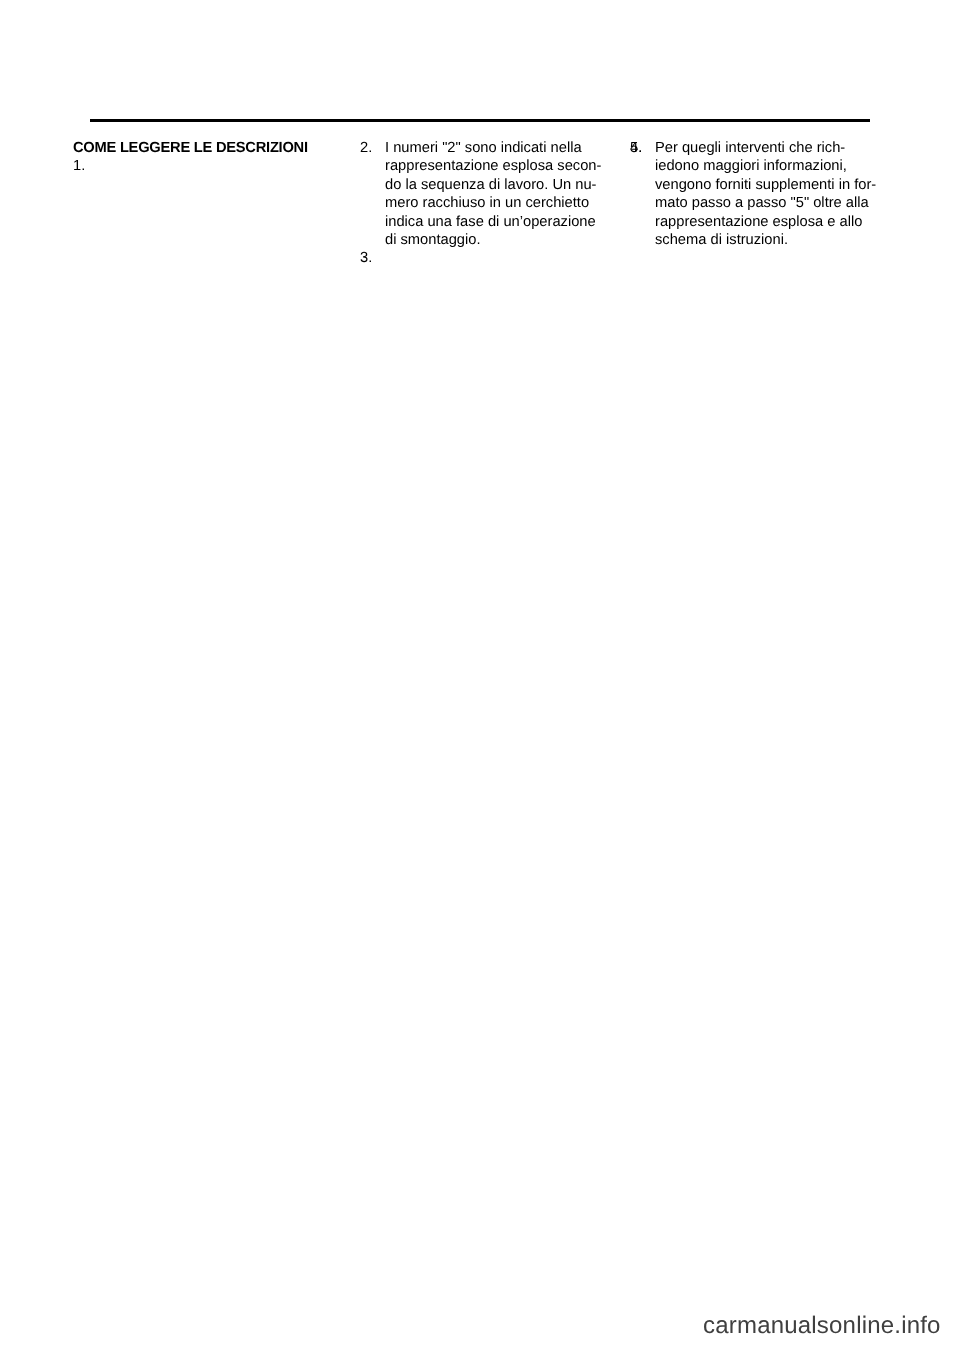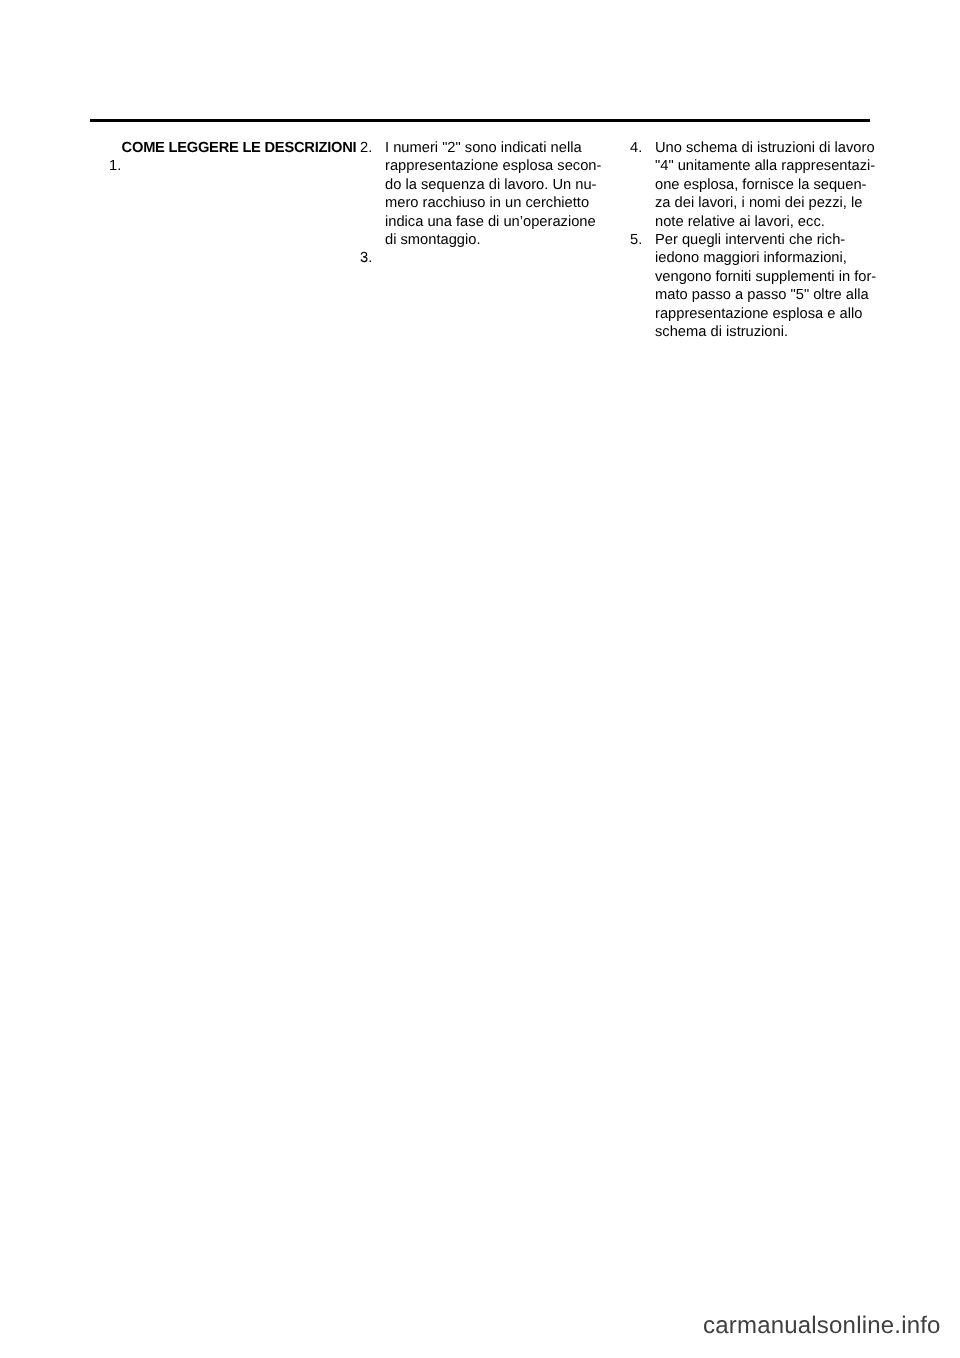--- a/index.html
+++ b/index.html
@@ -1,21 +1,21 @@
 <!DOCTYPE html>
 <html><head>
 <meta charset="utf-8">
 <style>
   html,body{margin:0;padding:0;}
   body{width:960px;height:1358px;background:#fff;font-family:"Liberation Sans",sans-serif;color:#000;overflow:hidden;position:relative;
        -webkit-font-smoothing:antialiased;text-rendering:geometricPrecision;}
   .page{position:absolute;left:0;top:0;width:960px;height:1358px;}
   .rule{position:absolute;left:90px;top:118.5px;width:780px;height:3px;background:#000;}
   .col{position:absolute;font-size:14.7px;line-height:18.4px;white-space:nowrap;}
-  .c1{left:109px;top:139px;width:260px;text-align:center;}
+  .c1{left:73px;top:139px;width:260px;}
   .c2{left:360px;top:139px;width:260px;}
   .c3{left:630px;top:139px;width:260px;}
   .sec{font-size:14.7px;font-weight:bold;margin:0;line-height:18.4px;letter-spacing:-0.25px;}
   .li{position:relative;padding-left:22px;}
   .li > .n{position:absolute;left:0;top:0;}
   .li2{position:relative;padding-left:25px;}
   .li2 > .n{position:absolute;left:0;top:0;}
   .wm{position:absolute;left:703px;top:1312px;font-size:24px;color:#404040;letter-spacing:0.2px;}
 </style>
 </head>
@@ -29,18 +29,18 @@
     <div class="sec">COME LEGGERE LE DESCRIZIONI</div>
     <div class="li"><span class="n">1.</span></div>
   </div>
 
   <div class="col c2">
     <div class="li2"><span class="n">2.</span><span>I numeri "2" sono indicati nella<br>rappresentazione esplosa secon-<br>do la sequenza di lavoro. Un nu-<br>mero racchiuso in un cerchietto<br>indica una fase di un’operazione<br>di smontaggio.</span></div>
     <div class="li2"><span class="n">3.</span></div>
   </div>
 
   <div class="col c3">
-    <div class="li2"><span class="n">4.</span><span>Uno schema di istruzioni di lavoro<br>"4" unitamente alla rappresentazi-<br>one esplosa, fornisce la sequen-<br>za dei lavori, i nomi dei pezzi, le<br>note relative ai lavori, ecc.</span></div>
+    <div class="li2"><span class="n">4.</span></div>
     <div class="li2"><span class="n">5.</span><span>Per quegli interventi che rich-<br>iedono maggiori informazioni,<br>vengono forniti supplementi in for-<br>mato passo a passo "5" oltre alla<br>rappresentazione esplosa e allo<br>schema di istruzioni.</span></div>
   </div>
 
   <div class="wm">carmanualsonline.info</div>
 </div>
 
 </body></html>

